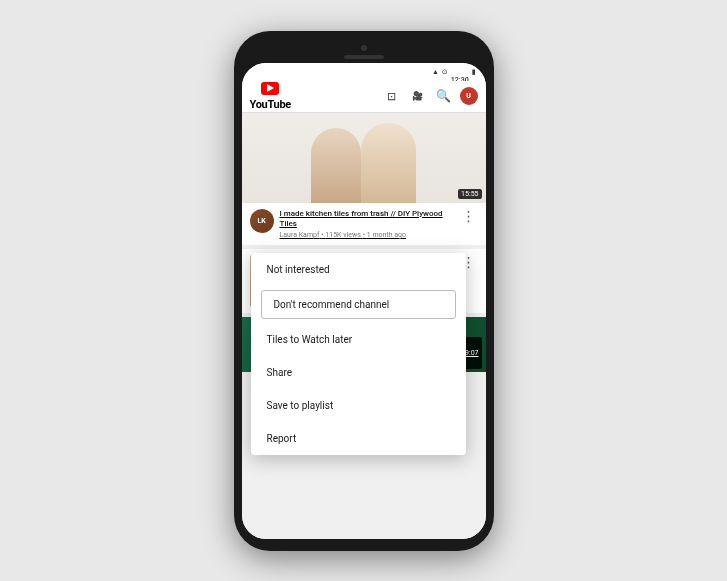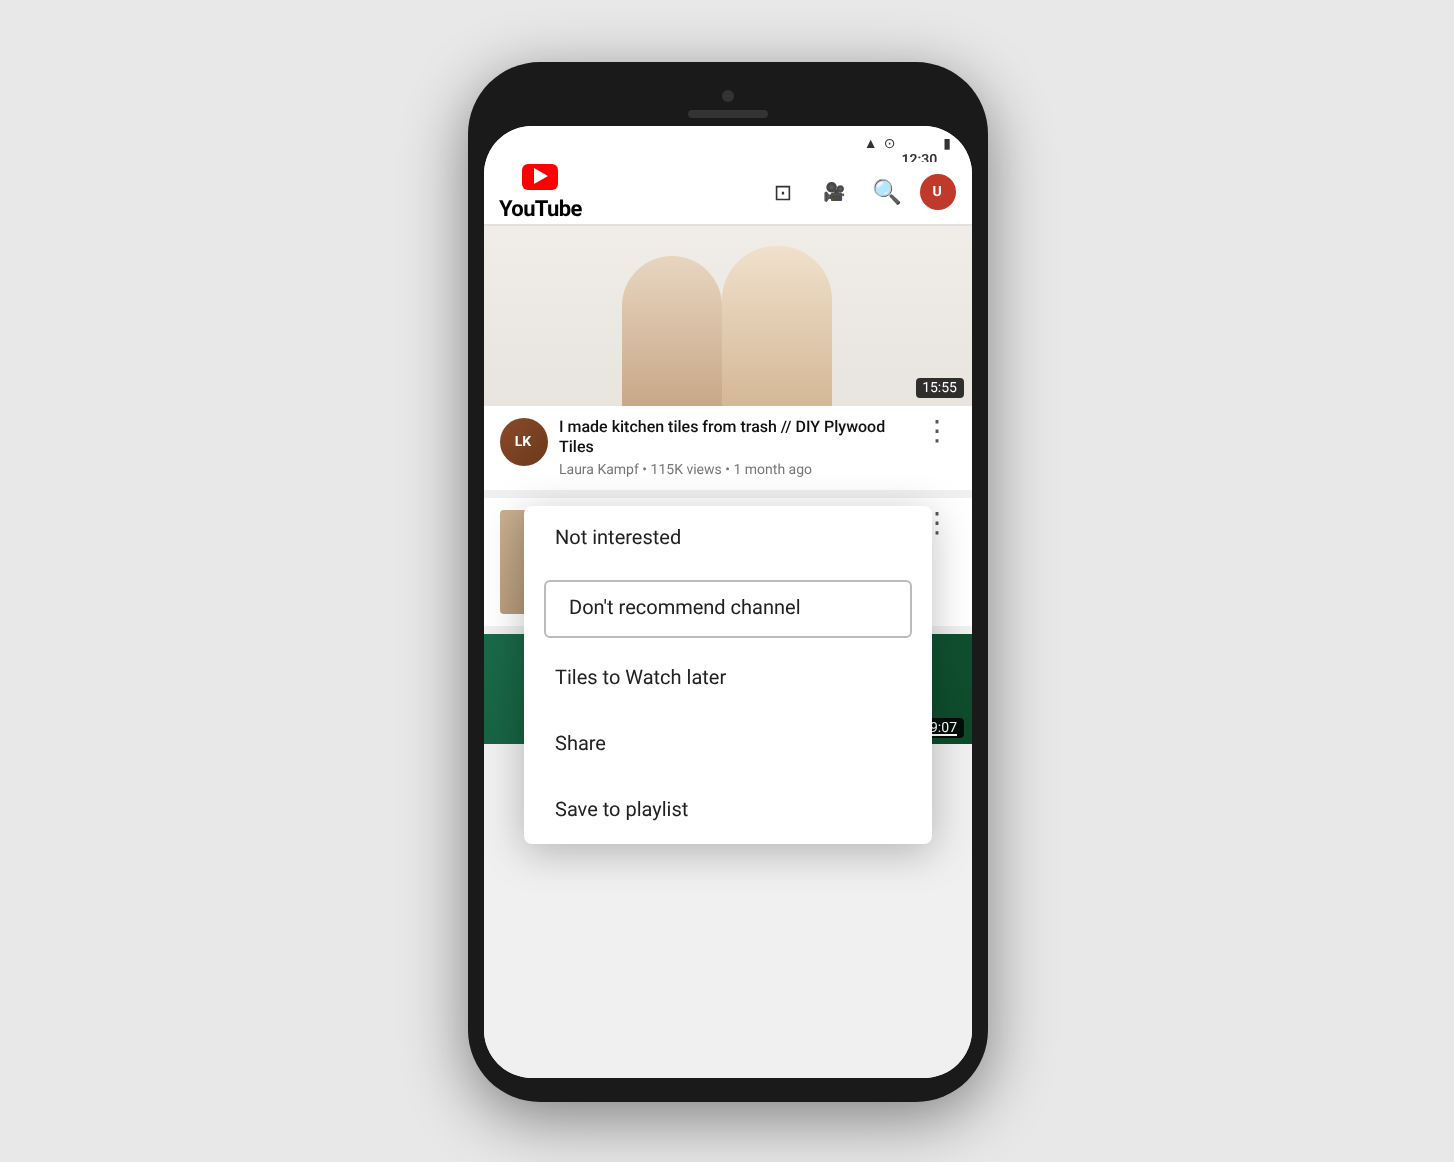--- a/index.html
+++ b/index.html
@@ -192,20 +192,21 @@
       background: linear-gradient(135deg, #8a4a2a, #6a3a1a);
       display: flex;
       align-items: center;
       justify-content: center;
       font-size: 7px;
       color: #fff;
       font-weight: bold;
     }
     .video-meta {
       flex: 1;
+      text-decoration: underline;
     }
     .video-title {
       font-size: 8px;
       font-weight: 500;
       color: #111;
       line-height: 1.3;
       margin-bottom: 2px;
     }
     .video-subtext {
       font-size: 7px;
@@ -254,35 +255,35 @@
       background: linear-gradient(135deg, #1a6a4a, #0d4a2a);
       position: relative;
     }
     .video-thumb-bottom-duration {
       position: absolute;
       bottom: 3px;
       right: 4px;
       background: rgba(0,0,0,0.8);
       color: #fff;
       font-size: 7px;
-      padding: 1px 3px;
+      padding: 12px 3px;
       border-radius: 2px;
       text-decoration: underline;
     }
 
     
     .context-menu-overlay {
       position: absolute;
       top: 0; left: 0; right: 0; bottom: 0;
       z-index: 10;
     }
     .context-menu {
       position: absolute;
       top: 140px;
-      left: 20px;
+      left: 9px;
       right: 20px;
       background: #fff;
       border-radius: 4px;
       box-shadow: 0 4px 20px rgba(0,0,0,0.25);
       overflow: hidden;
       z-index: 20;
     }
     .menu-item {
       padding: 11px 16px;
       font-size: 10px;
@@ -409,18 +410,21 @@
           </div>
           <div class="menu-item">
             <span>Tiles to Watch later</span>
           </div>
           <div class="menu-item">
             <span>Share</span>
           </div>
           <div class="menu-item">
             <span>Save to playlist</span>
           </div>
+          <div class="menu-item">
+            <span>Report</span>
+          </div>
         </div>
       </div>
 
     </div>
   </div>
 </div>
 
 </body></html>

